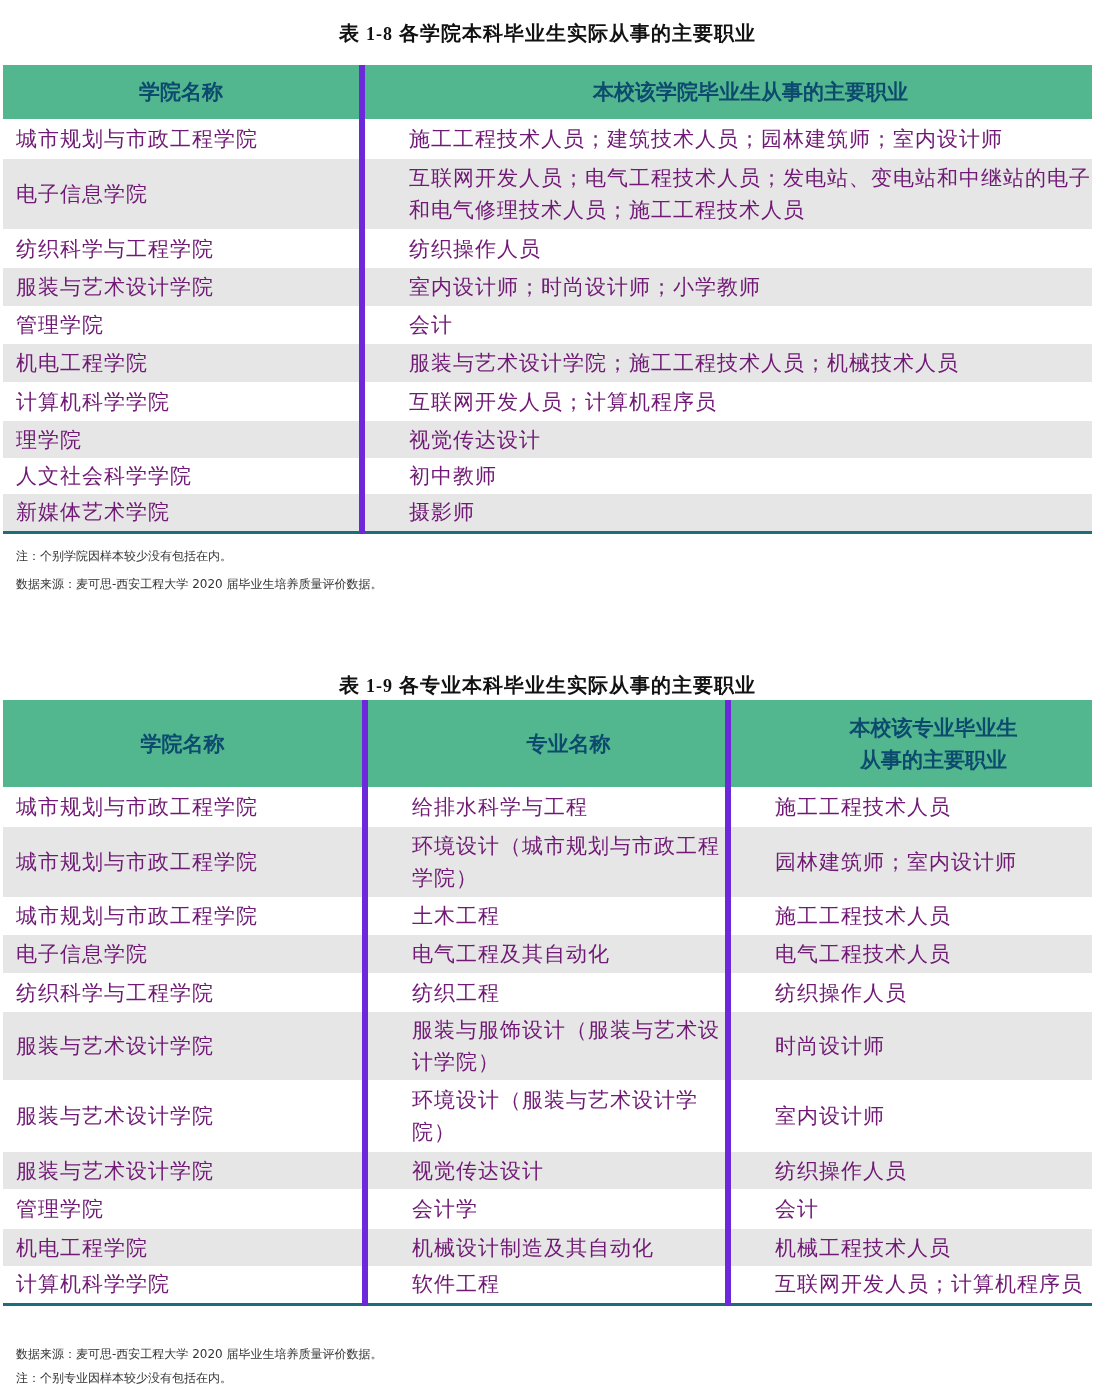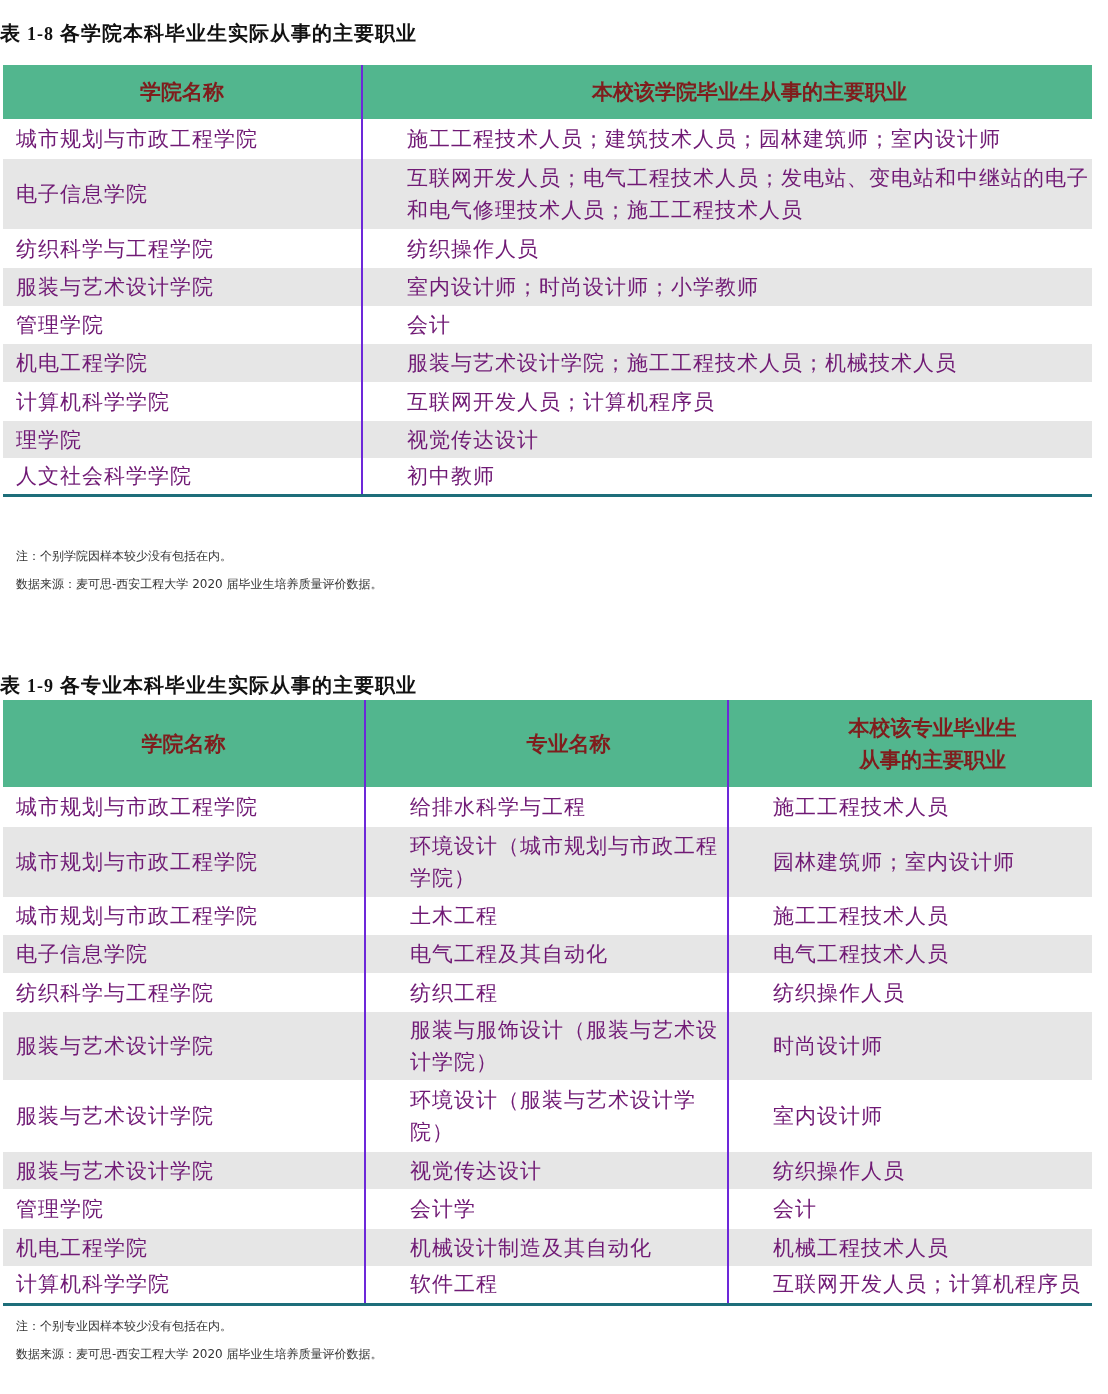--- a/index.html
+++ b/index.html
@@ -2,40 +2,40 @@
 <html><head>
 <meta charset="utf-8">
 <style>
   html, body { margin: 0; padding: 0; background: #ffffff; }
   body {
     width: 1108px; height: 1394px; position: relative; overflow: hidden;
     font-family: "DejaVu Sans", "Liberation Sans", sans-serif;
     color: #333333;
   }
   .caption {
-    position: absolute; left: 0; width: 1095px; text-align: left;
+    position: absolute; left: 0; width: 1095px; text-align: center;
     font-size: 20px; font-weight: bold; color: #111111; letter-spacing: 1px;
   }
   .caption .num { font-family: "Liberation Serif", serif; font-size: 18px; margin: 0 6px; }
   table.tbl {
     position: absolute; left: 3px; width: 1089px;
     border-collapse: collapse; table-layout: fixed;
     font-size: 21px; line-height: 32px;
     border-bottom: 3px solid #1e6e7a;
   }
   table.tbl th {
-    background: #52b68e; color: #7f1d1d; font-weight: bold;
+    background: #52b68e; color: #0c4a6e; font-weight: bold;
     font-size: 21px; text-align: center; padding: 0;
     line-height: 32px;
   }
   table.tbl td {
     padding: 2px 0 2px 13px; vertical-align: middle;
     color: #701a75; letter-spacing: 1px;
   }
-  table.tbl th + th, table.tbl td + td { border-left: 2px solid #6d28d9; padding-left: 44px; }
+  table.tbl th + th, table.tbl td + td { border-left: 6px solid #6d28d9; padding-left: 44px; }
   table.tbl tr.odd td { background: #ffffff; }
   table.tbl tr.even td { background: #e6e6e6; }
   .note {
     position: absolute; left: 16px; font-size: 12px; line-height: 28px; color: #333333;
   }
 </style>
 </head>
 <body>
 
 <div class="caption" style="top:20px;">
@@ -82,20 +82,24 @@
       <td>计算机科学学院</td>
       <td>互联网开发人员；计算机程序员</td>
     </tr>
     <tr class="even" style="height:37px;margin-top:22px;">
       <td>理学院</td>
       <td>视觉传达设计</td>
     </tr>
     <tr class="odd" style="height:32px;">
       <td>人文社会科学学院</td>
       <td>初中教师</td>
+    </tr>
+    <tr class="even" style="height:38px;">
+      <td>新媒体艺术学院</td>
+      <td>摄影师</td>
     </tr>
   </tbody>
 </table>
 
 <div class="note" style="top:542px;">注：个别学院因样本较少没有包括在内。</div>
 <div class="note" style="top:570px;">数据来源：麦可思-西安工程大学 2020 届毕业生培养质量评价数据。</div>
 
 <div class="caption" style="top:672px;">
   <span>表</span><span class="num">1-9</span><span>各专业本科毕业生实际从事的主要职业</span>
 </div>
@@ -168,14 +172,14 @@
       <td>机械工程技术人员</td>
     </tr>
     <tr class="odd" style="height:38px;">
       <td>计算机科学学院</td>
       <td>软件工程</td>
       <td>互联网开发人员；计算机程序员</td>
     </tr>
   </tbody>
 </table>
 
-<div class="note" style="top:1312px;">注：个别专业因样本较少没有包括在内。</div>
+<div class="note" style="top:1364px;">注：个别专业因样本较少没有包括在内。</div>
 <div class="note" style="top:1340px;">数据来源：麦可思-西安工程大学 2020 届毕业生培养质量评价数据。</div>
 
 </body></html>

